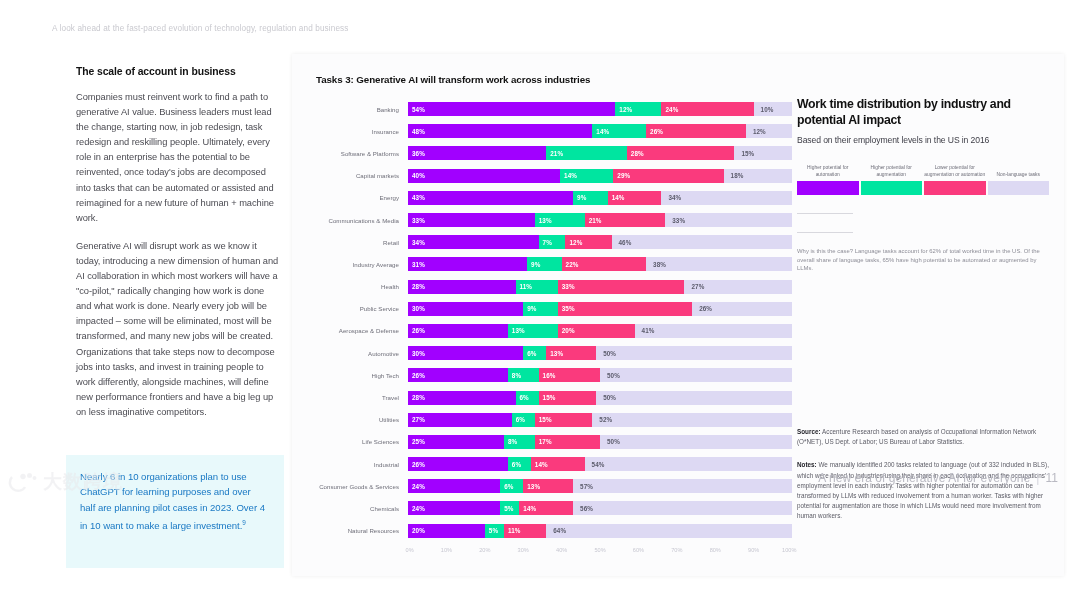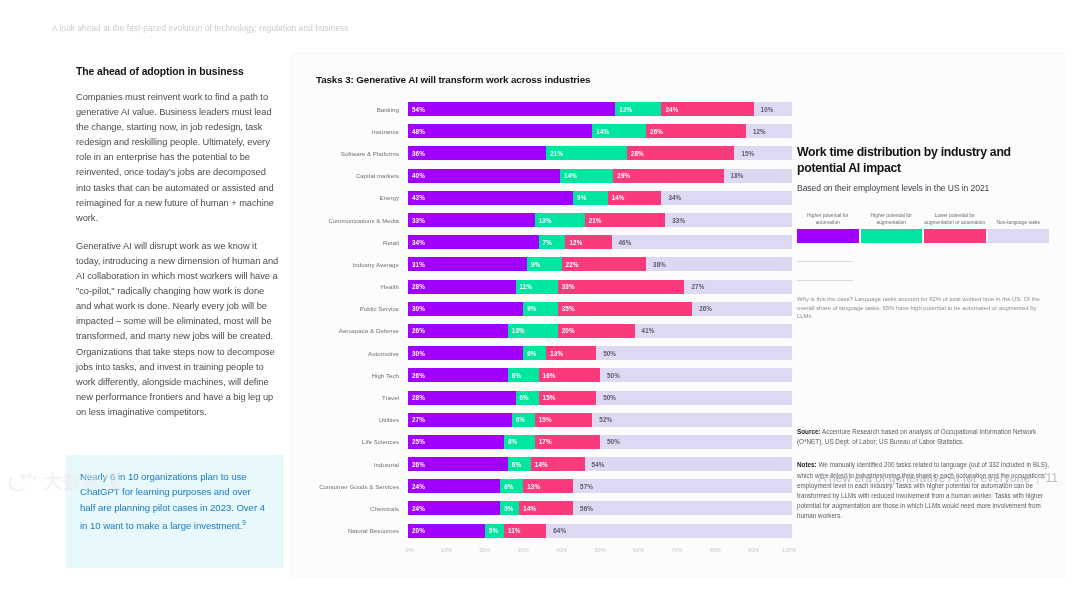--- a/index.html
+++ b/index.html
@@ -82,21 +82,21 @@
   }
   .axis .tick span { position: absolute; left: 0; transform: translateX(-50%); }
   .axis .tick:first-child span { transform: translateX(-30%); }
   .axis .tick.last { flex: 0 0 0; }
   .axis .tick.last span { transform: translateX(-70%); }
 
   
   .rail { position: absolute; left: 505px; top: 42px; width: 252px; }
   .rail-title {
     font-size: 12.3px; font-weight: bold; color: #111;
-    line-height: 16px; letter-spacing: -.3px; margin-top: 48px;
+    line-height: 16px; letter-spacing: -.3px;
   }
   .rail-sub {
     font-size: 8.6px; color: #3d3d46; margin-top: 7px;
     letter-spacing: -.1px;
   }
   .legend { margin-top: 16px; display: flex; gap: 2px; }
   .legend-item { flex: 1; }
   .legend-text {
     font-size: 4.9px; color: #6d6d78; line-height: 6.4px;
     text-align: center; height: 20px;
@@ -140,21 +140,21 @@
   }
 </style>
 </head>
 <body>
 
 <div class="page">
 
   <div class="running-header">A look ahead at the fast-paced evolution of technology, regulation and business</div>
 
   <div class="left-col">
-    <div class="left-title">The ahead of adoption in business</div>
+    <div class="left-title">The scale of account in business</div>
     <div class="left-para">Companies must reinvent work to find a path to generative AI value. Business leaders must lead the change, starting now, in job redesign, task redesign and reskilling people. Ultimately, every role in an enterprise has the potential to be reinvented, once today's jobs are decomposed into tasks that can be automated or assisted and reimagined for a new future of human + machine work.</div>
     <div class="left-para">Generative AI will disrupt work as we know it today, introducing a new dimension of human and AI collaboration in which most workers will have a "co-pilot," radically changing how work is done and what work is done. Nearly every job will be impacted – some will be eliminated, most will be transformed, and many new jobs will be created. Organizations that take steps now to decompose jobs into tasks, and invest in training people to work differently, alongside machines, will define new performance frontiers and have a big leg up on less imaginative competitors.</div>
   </div>
 
   <div class="callout">
     <p><span>Nearly 6 in 10 organizations plan to use ChatGPT for learning purposes and over half are planning pilot cases in 2023. Over 4 in 10 want to make a large investment.</span><sup>9</sup></p>
   </div>
 
   <div class="figure-panel">
     <div class="figure-title">Tasks 3: Generative AI will transform work across industries</div>
@@ -534,21 +534,21 @@
             <span>90%</span>
           </div>
           <div class="tick last">
             <span>100%</span>
           </div>
         </div>
     </div>
 
     <div class="rail">
       <div class="rail-title">Work time distribution by industry and potential AI impact</div>
-      <div class="rail-sub">Based on their employment levels in the US in 2021</div>
+      <div class="rail-sub">Based on their employment levels in the US in 2016</div>
 
       <div class="legend" id="chart-legend">
           <div class="legend-item">
             <div class="legend-text">Higher potential for automation</div>
             <div class="legend-swatch" style="background: rgb(161, 0, 255);"></div>
           </div>
           <div class="legend-item">
             <div class="legend-text">Higher potential for augmentation</div>
             <div class="legend-swatch" style="background: rgb(0, 229, 160);"></div>
           </div>

